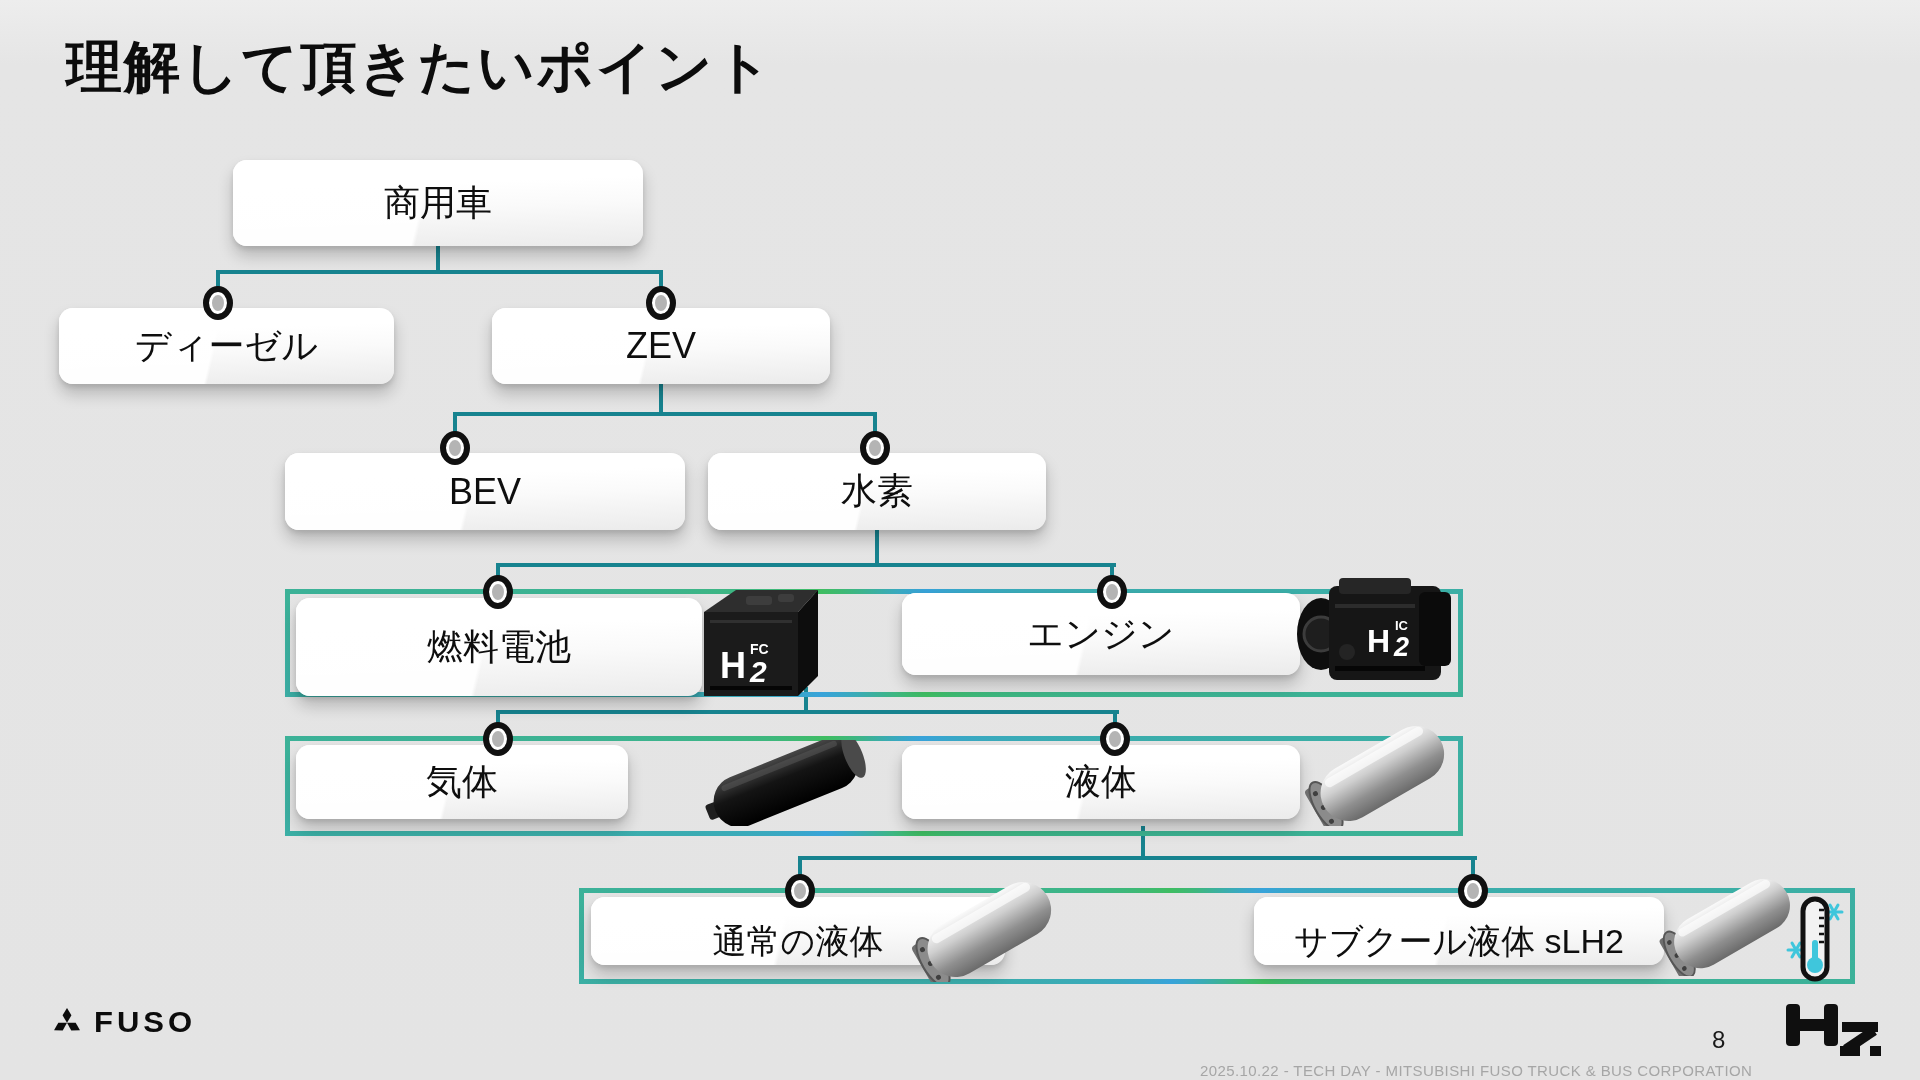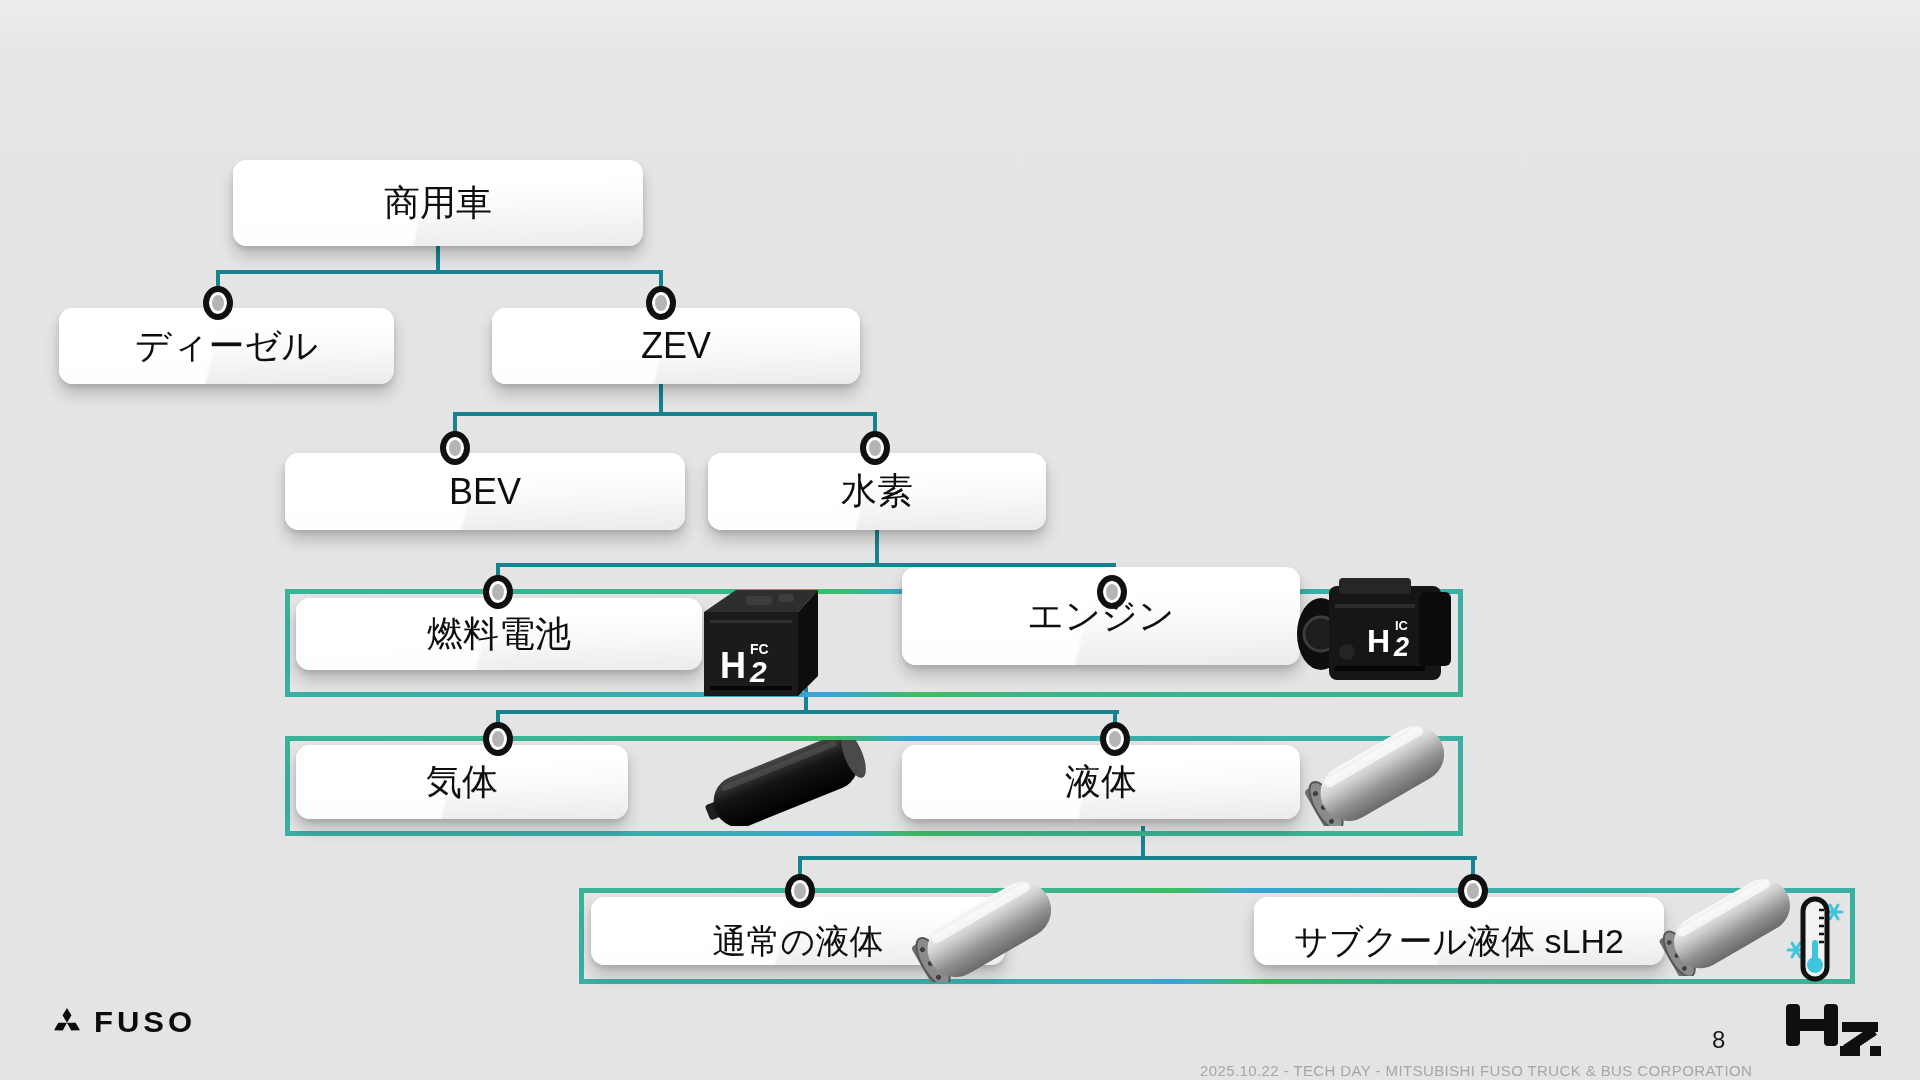--- a/index.html
+++ b/index.html
@@ -46,20 +46,21 @@
   .fuso{position:absolute;left:50px;top:1004px;display:flex;align-items:center;gap:10px;z-index:3;}
   .fuso-word{font-size:31px;font-weight:900;letter-spacing:4px;color:#0c0c0c;transform:scaleY(.95);}
   .footnote{position:absolute;left:1200px;top:1030px;font-size:15px;color:#a6a6a6;letter-spacing:.4px;z-index:3;margin-top:32px;}
   .pageno{position:absolute;left:1712px;top:1026px;font-size:24px;color:#1a1a1a;z-index:3;}
 </style>
 </head>
 <body>
 
 <div class="slide">
 
+  <h1 class="title">理解して頂きたいポイント</h1>
 
   <svg width="0" height="0" style="position:absolute" aria-hidden="true">
     <defs>
       <linearGradient id="gSil" x1="0" y1="0" x2="0" y2="1">
         <stop offset="0" stop-color="#fafafa"></stop>
           <stop offset=".35" stop-color="#cfcfcf"></stop>
         <stop offset=".7" stop-color="#8f8f8f"></stop>
           <stop offset="1" stop-color="#6a6a6a"></stop>
       </linearGradient>
       <linearGradient id="gBlk" x1="0" y1="0" x2="0" y2="1">
@@ -107,33 +108,33 @@
   <div class="gbox" style="left:285px;top:589px;width:1168px;height:98px"></div>
   <div class="gbox" style="left:285px;top:736px;width:1168px;height:90px"></div>
   <div class="gbox" style="left:579px;top:888px;width:1266px;height:86px"></div>
 
   <div class="node" style="left:233px;top:160px;width:410px;height:86px">
       <span>商用車</span>
     </div>
   <div class="node" style="left:59px;top:308px;width:335px;height:76px">
       <span>ディーゼル</span>
     </div>
-  <div class="node" style="left:492px;top:308px;width:368px;height:76px">
+  <div class="node" style="left:492px;top:308px;width:338px;height:76px">
       <span>ZEV</span>
     </div>
   <div class="node" style="left:285px;top:453px;width:400px;height:77px">
       <span>BEV</span>
     </div>
   <div class="node" style="left:708px;top:453px;width:338px;height:77px">
       <span>水素</span>
     </div>
-  <div class="node" style="left:296px;top:598px;width:406px;height:72px">
+  <div class="node" style="left:296px;top:598px;width:406px;height:98px">
       <span>燃料電池</span>
     </div>
-  <div class="node" style="left:902px;top:567px;width:398px;height:98px">
+  <div class="node" style="left:902px;top:593px;width:398px;height:82px">
       <span>エンジン</span>
     </div>
   <div class="node" style="left:296px;top:745px;width:332px;height:74px">
       <span>気体</span>
     </div>
   <div class="node" style="left:902px;top:745px;width:398px;height:74px">
       <span>液体</span>
     </div>
   <div class="node small" style="left:591px;top:897px;width:414px;height:68px">
       <span>通常の液体</span>

